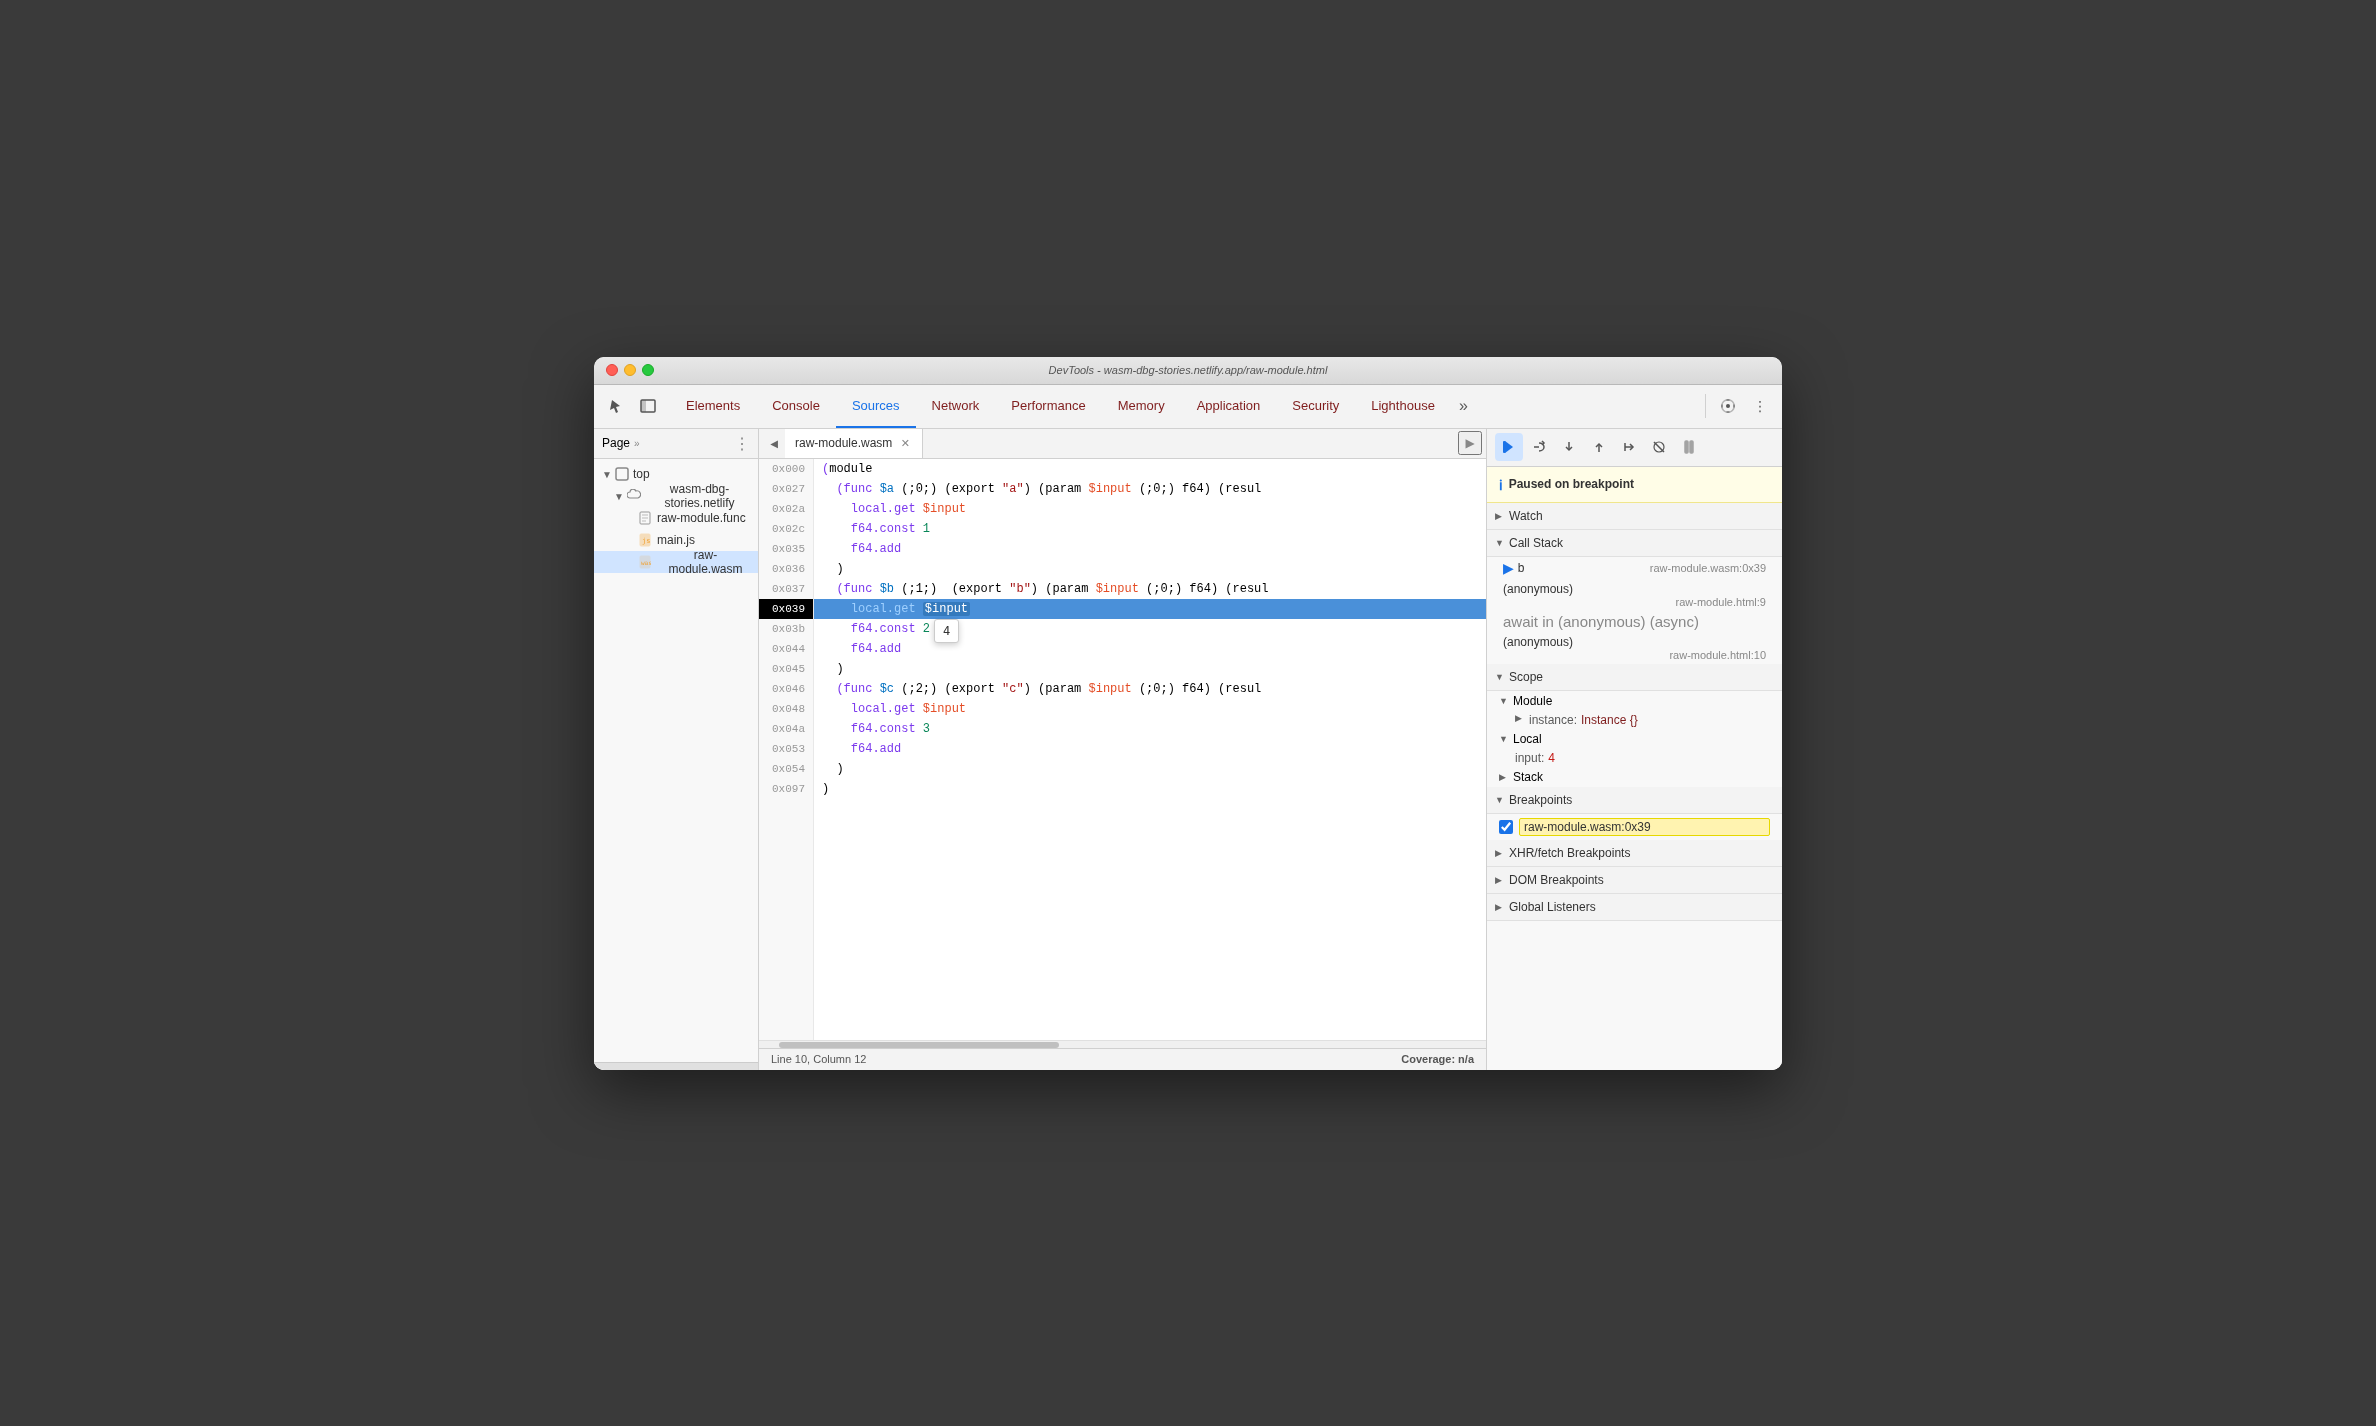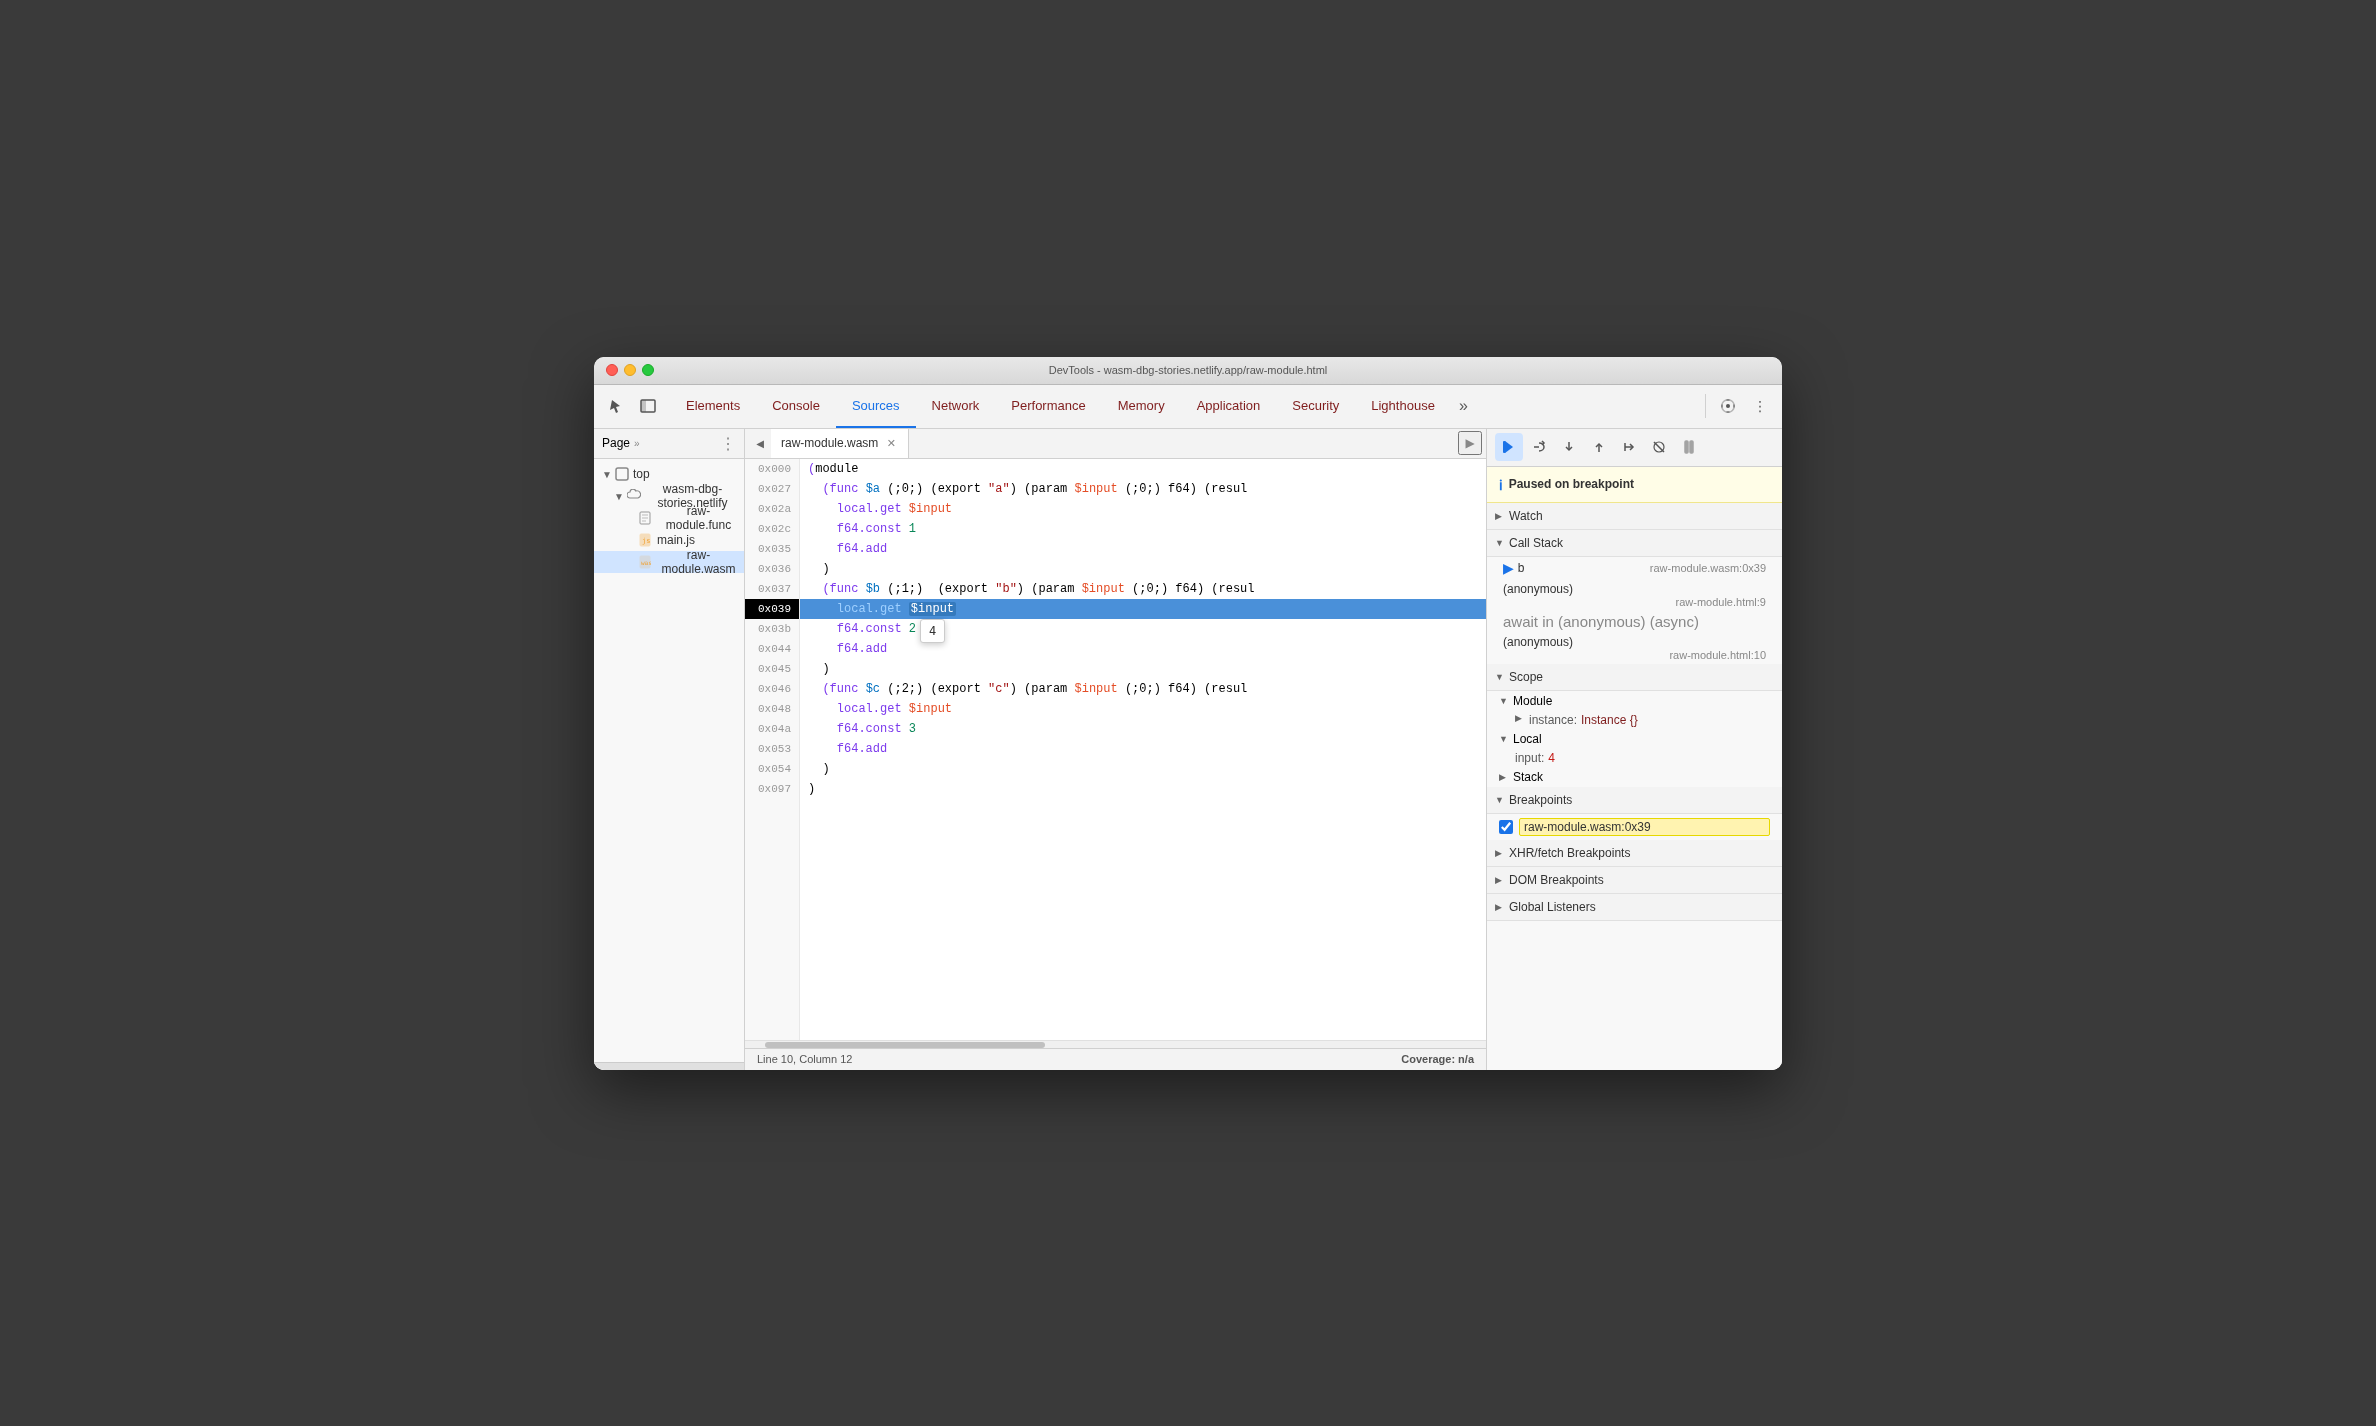--- a/index.html
+++ b/index.html
@@ -25,20 +25,21 @@
     
     .title-bar {
       background: linear-gradient(180deg, #e8e8e8 0%, #d8d8d8 100%);
       height: 28px;
       display: flex;
       align-items: center;
       padding: 0 12px;
       border-radius: 10px 10px 0 0;
       border-bottom: 1px solid #b8b8b8;
       position: relative;
+      font-style: italic;
     }
     .traffic-lights {
       display: flex;
       gap: 6px;
     }
     .traffic-light {
       width: 12px; height: 12px;
       border-radius: 50%;
     }
     .tl-close { background: #ff5f56; border: 1px solid #e0443e; }
@@ -129,21 +130,21 @@
       margin: 0 4px;
     }
     
     .main-area {
       flex: 1;
       display: flex;
       overflow: hidden;
     }
     
     .file-panel {
-      width: 151px;
+      width: 165px;
       border-right: 1px solid #d0d0d0;
       background: #f8f8f8;
       display: flex;
       flex-direction: column;
       overflow: hidden;
       flex-shrink: 0;
     }
     .file-panel-header {
       display: flex;
       align-items: center;

